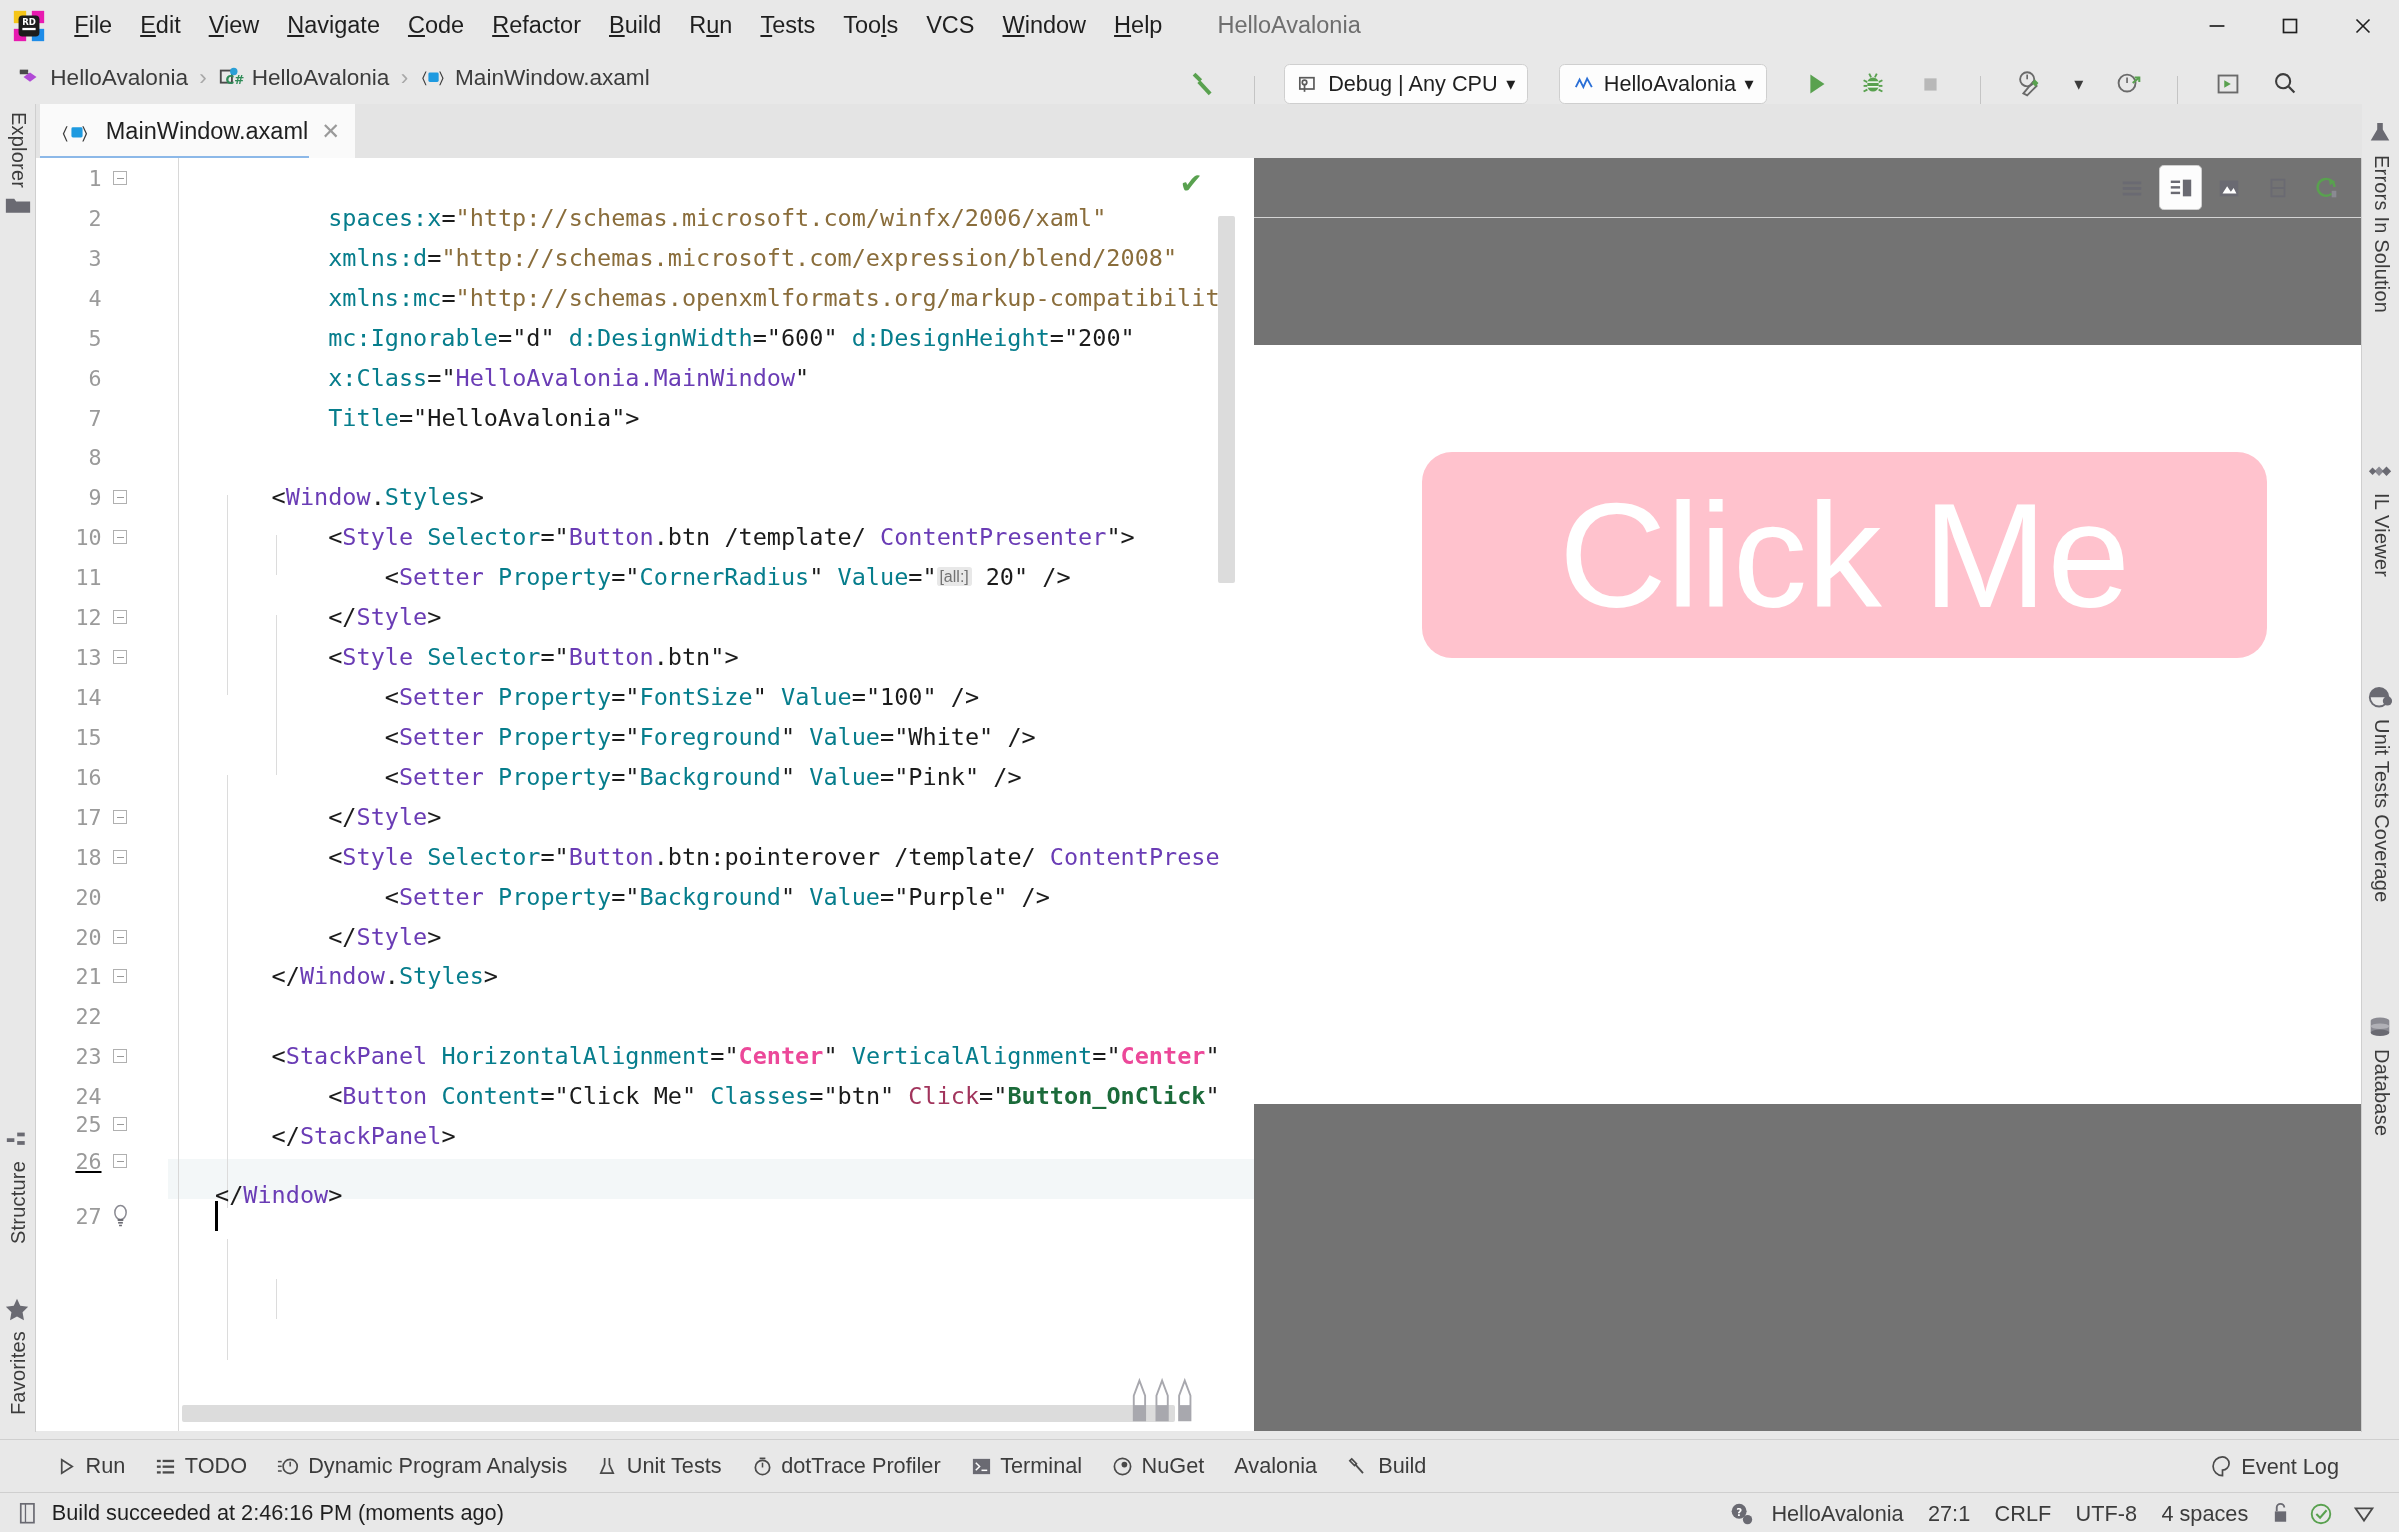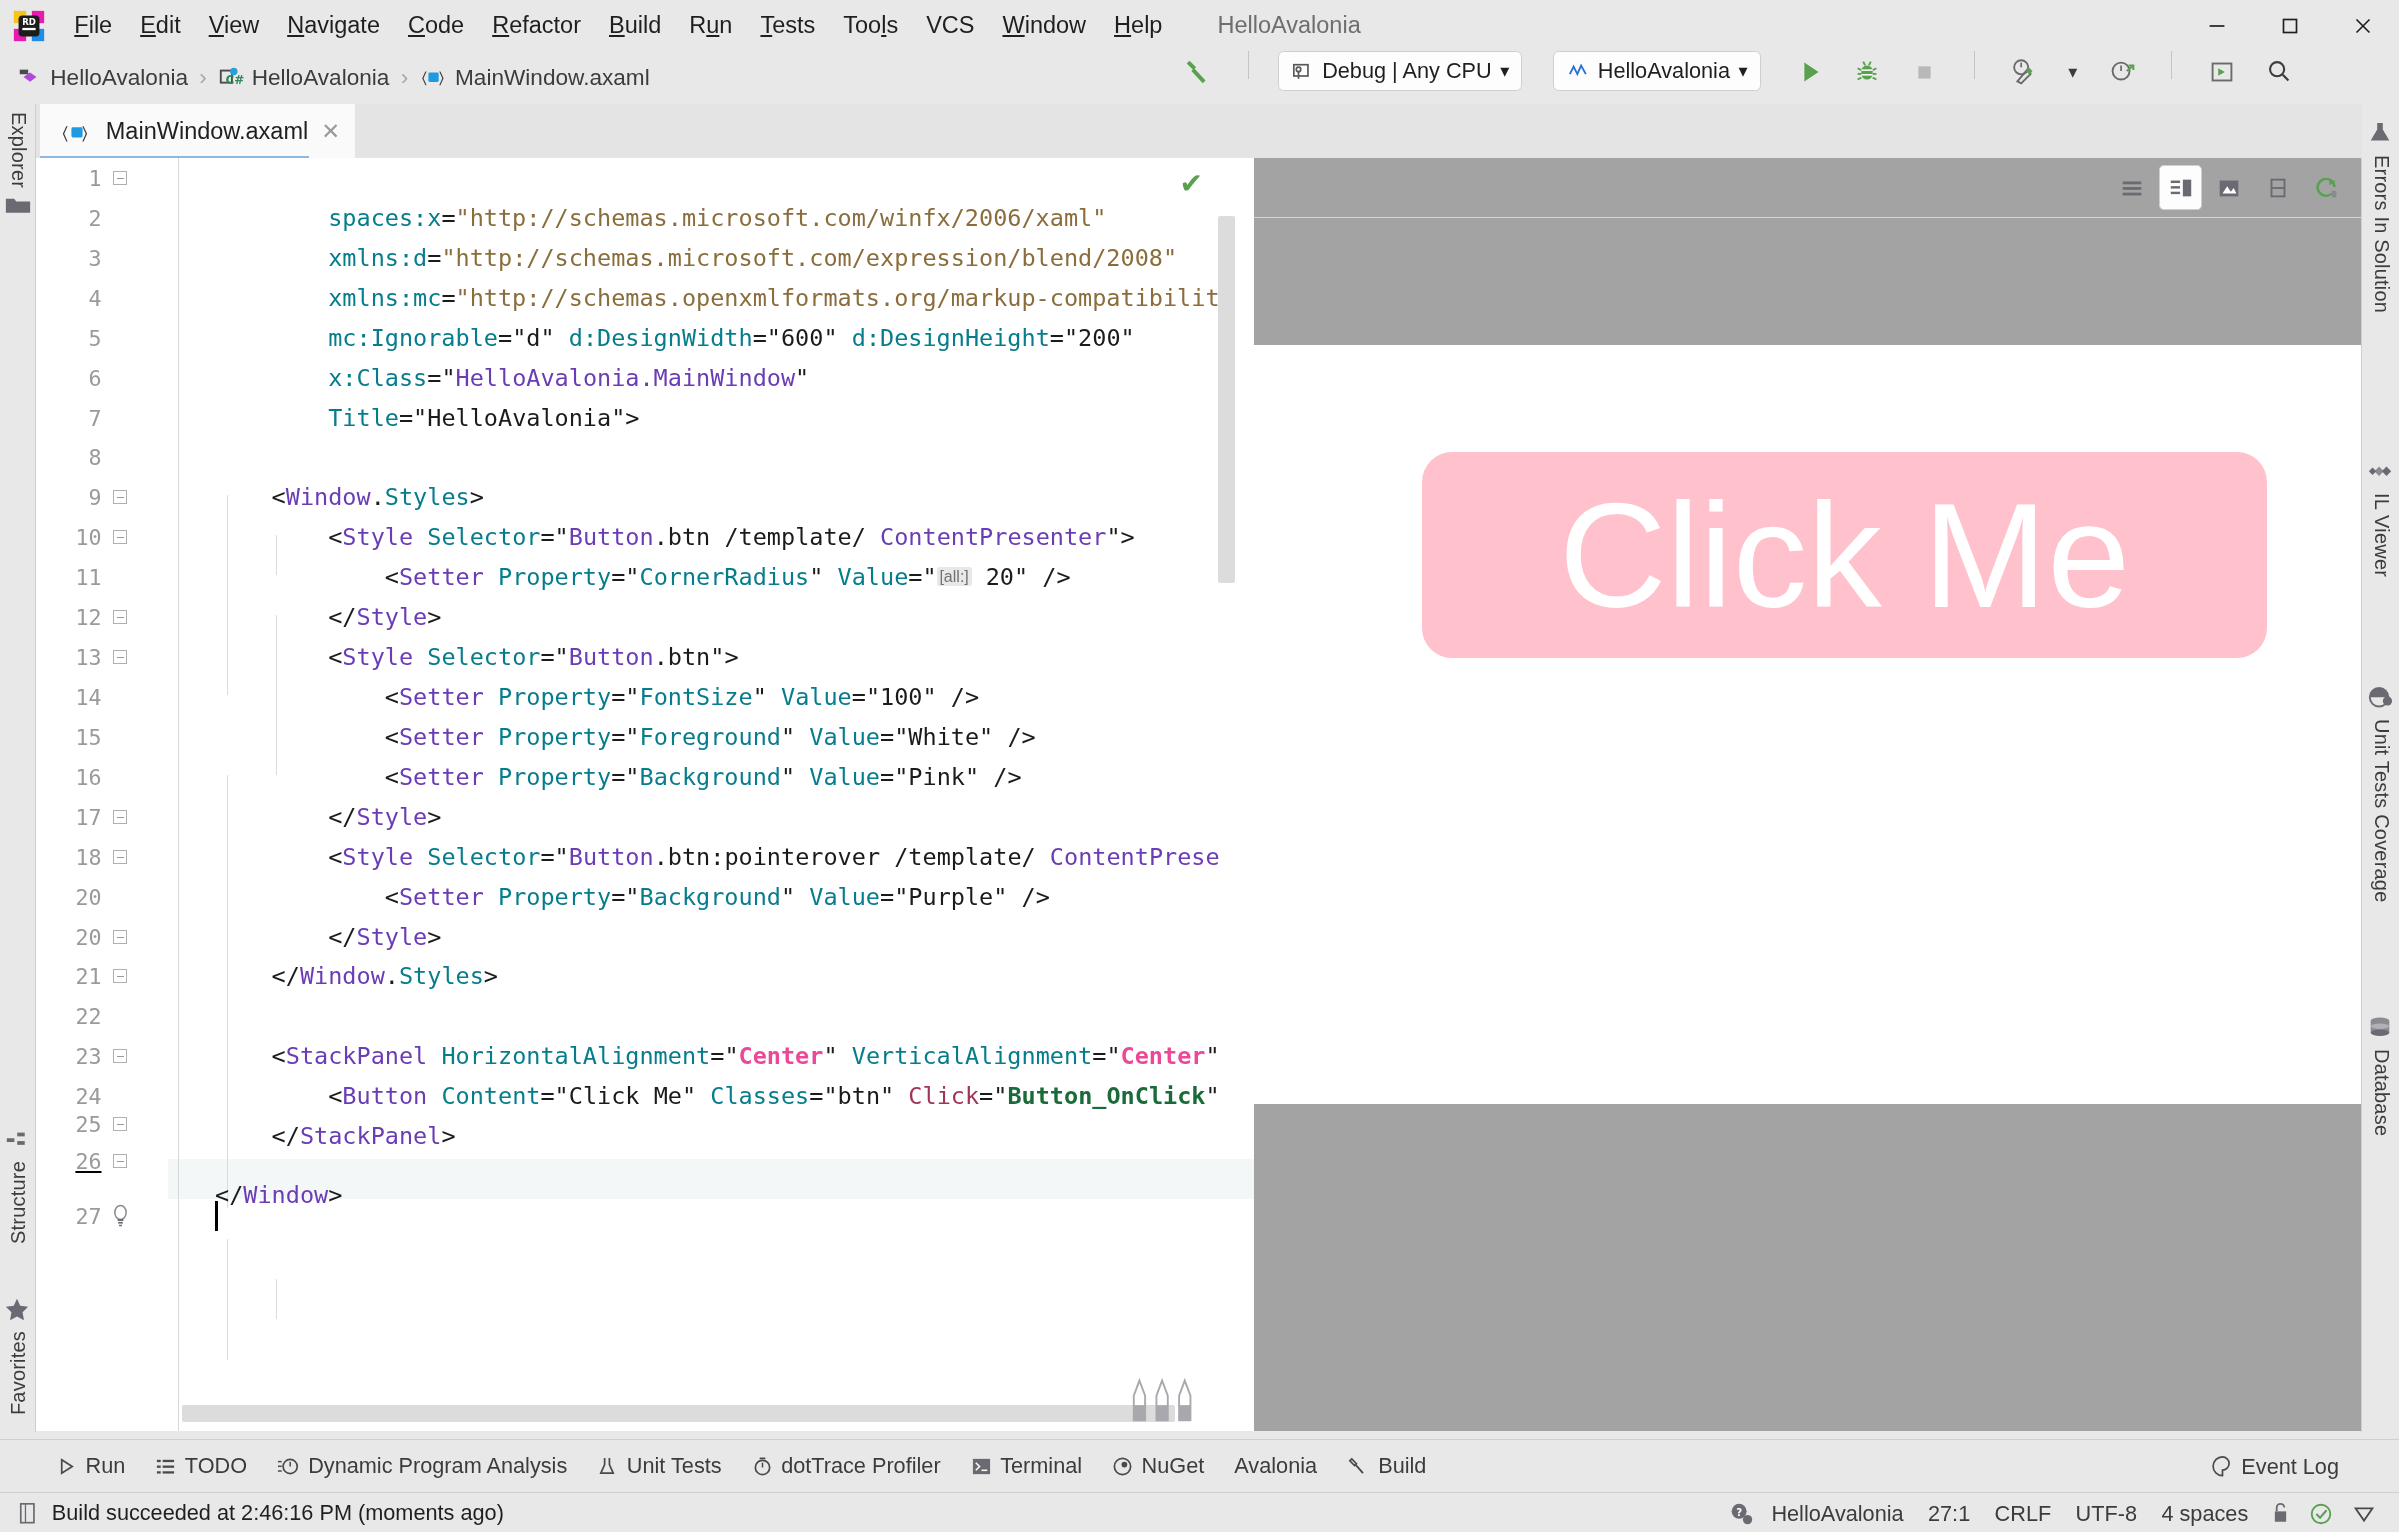--- a/index.html
+++ b/index.html
@@ -45,22 +45,22 @@
     background: #e8e8e8; display: flex; align-items: center;
   }
   .breadcrumb { display: flex; align-items: center; margin-left: 13px; }
   .crumb {
     display: flex; align-items: center; gap: 7.5px;
     font-size: 22.6px; color: #3c3c3c; padding: 1.9px 3.8px; white-space: nowrap;
   }
   .crumb-sep { color: #a8a8a8; font-size: 22.6px; margin: 0 7.5px; }
 
   .toolbar-right {
-    position: absolute; right: 100px; top: 0; height: 53px;
-    display: flex; align-items: flex-start; gap: 16px;
+    position: absolute; right: 94px; top: 0; height: 53px;
+    display: flex; align-items: flex-end; gap: 16px;
   }
   .tb-sep { width: 0.9px; height: 28px; background: #c4c4c4; margin: 0 13px; }
   .combo {
     display: flex; align-items: center; gap: 8.5px;
     background: #fdfdfd; border: 0.9px solid #cfcfcf; border-radius: 5.6px;
     height: 40px; padding: 0 12.2px; font-size: 21.7px; color: #1f1f1f;
     white-space: nowrap; cursor: default;
   }
   .combo + .combo { margin-left: 15px; }
   .tb-icon {
@@ -178,21 +178,21 @@
   }
   .ed-hscroll {
     position: absolute; left: 146px; bottom: 9.4px; width: 993px; height: 17px;
     background: #dcdcdc; border-radius: 1.9px;
   }
   .pencils { position: absolute; right: 56px; bottom: 7.5px; display: flex; gap: 5.6px; }
 
   
   .preview-wrap {
     position: absolute; left: 1254px; top: 158px; width: 1107px; height: 1273px;
-    background: #a3a3a3;
+    background: #737373;
   }
   .preview-toolbar {
     position: absolute; left: 0; top: 0; width: 100%; height: 60px;
     display: flex; align-items: center; justify-content: flex-end;
     padding-right: 13px; gap: 5.6px; border-bottom: 0.9px solid #d4d4d4;
   }
   .pv-btn {
     width: 43px; height: 45px; display: flex; align-items: center;
     justify-content: center; border-radius: 4.7px; cursor: default;
   }

